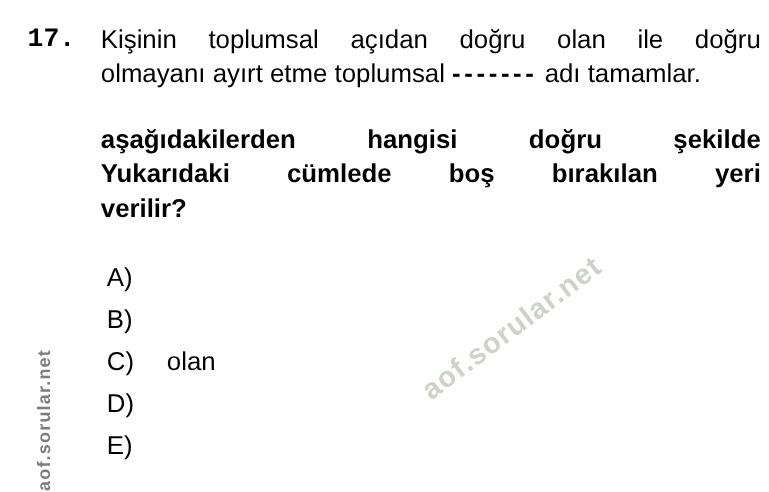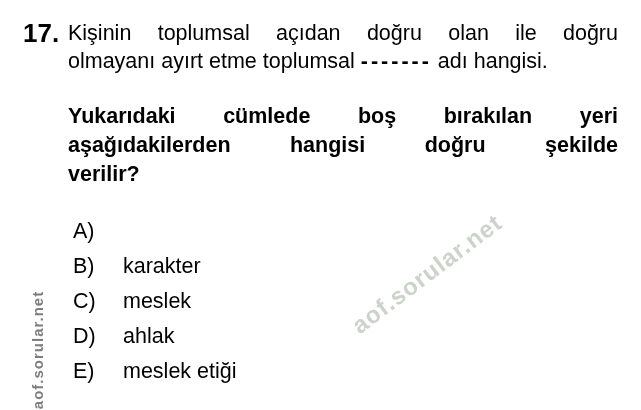--- a/index.html
+++ b/index.html
@@ -13,27 +13,28 @@
     height: 410px;
     background: #ffffff;
     font-family: "Liberation Sans", sans-serif;
     color: #000000;
     overflow: hidden;
   }
   .q-num {
     position: absolute;
     left: 23px;
     top: 19px;
-    font-size: 26px;
+    font-size: 22px;
     line-height: 28px;
     font-weight: bold;
+    font-family: Liberation Mono, monospace;
   }
   .q-body {
     position: absolute;
-    left: 68px;
+    left: 84px;
     top: 19px;
     width: 550px;
   }
   .statement {
     font-size: 21.5px;
     line-height: 28px;
     font-weight: normal;
   }
   .jline {
     text-align: justify;
@@ -97,45 +98,42 @@
   <div class="wm-diagonal" style="color:#ccd3cb;">aof.sorular.net</div>
 
   <div class="wm-vertical" style="color:#7b7d7e;">aof.sorular.net</div>
 
   <div class="q-num">17.</div>
 
   <div class="q-body">
 
     <div class="statement">
       <div class="jline">Kişinin toplumsal açıdan doğru olan ile doğru</div>
-      <div><span>olmayanı ayırt etme toplumsal </span><span class="blank-dashes">-------</span><span> adı hangisi.</span></div>
+      <div><span>olmayanı ayırt etme toplumsal </span><span class="blank-dashes">-------</span><span> adı tamamlar.</span></div>
     </div>
 
     <div class="prompt">
+      <div class="jline">aşağıdakilerden hangisi doğru şekilde</div>
       <div class="jline">Yukarıdaki cümlede boş bırakılan yeri</div>
-      <div class="jline">aşağıdakilerden hangisi doğru şekilde</div>
       <div>verilir?</div>
     </div>
 
     <div class="options">
       <div class="option-row">
         <span class="option-letter">A)</span>
       </div>
       <div class="option-row">
         <span class="option-letter">B)</span>
-        <span class="option-text">karakter</span>
       </div>
       <div class="option-row">
         <span class="option-letter">C)</span>
-        <span class="option-text">meslek</span>
+        <span class="option-text">olan</span>
       </div>
       <div class="option-row">
         <span class="option-letter">D)</span>
-        <span class="option-text">ahlak</span>
       </div>
       <div class="option-row">
         <span class="option-letter">E)</span>
-        <span class="option-text">meslek etiği</span>
       </div>
     </div>
 
   </div>
 </div>
 
 </body></html>

